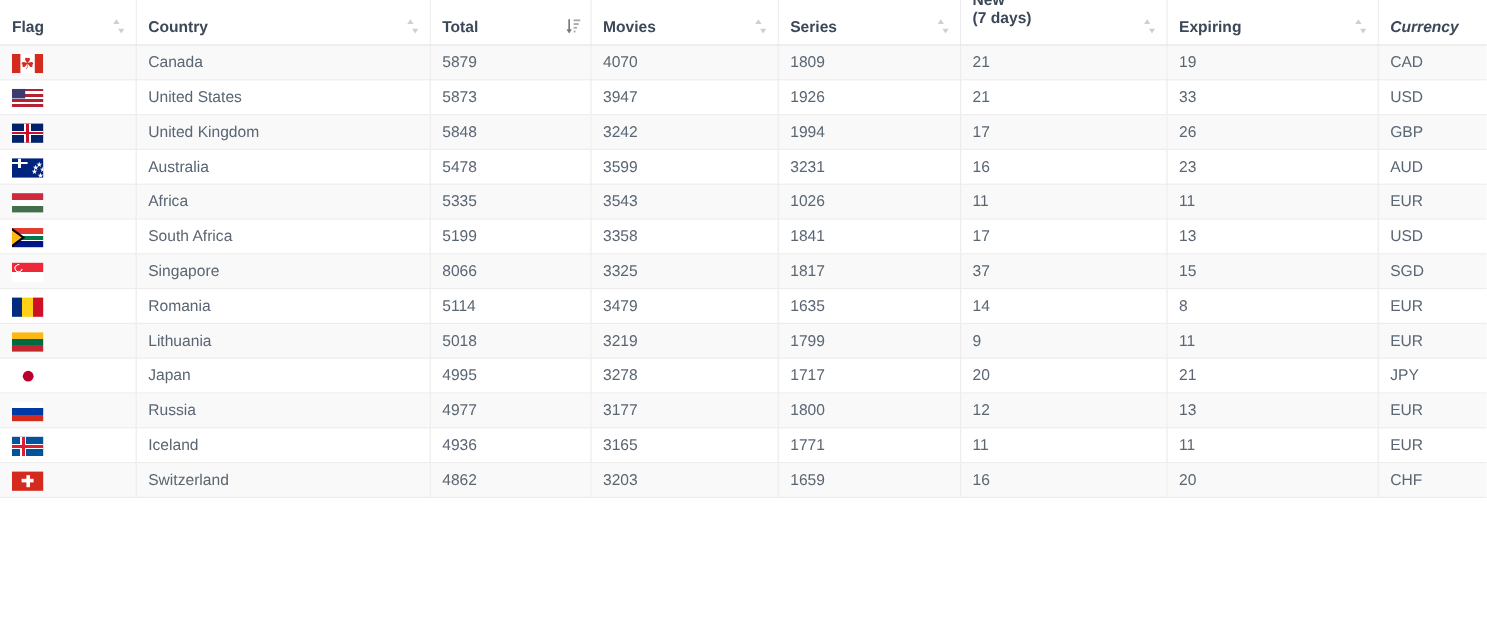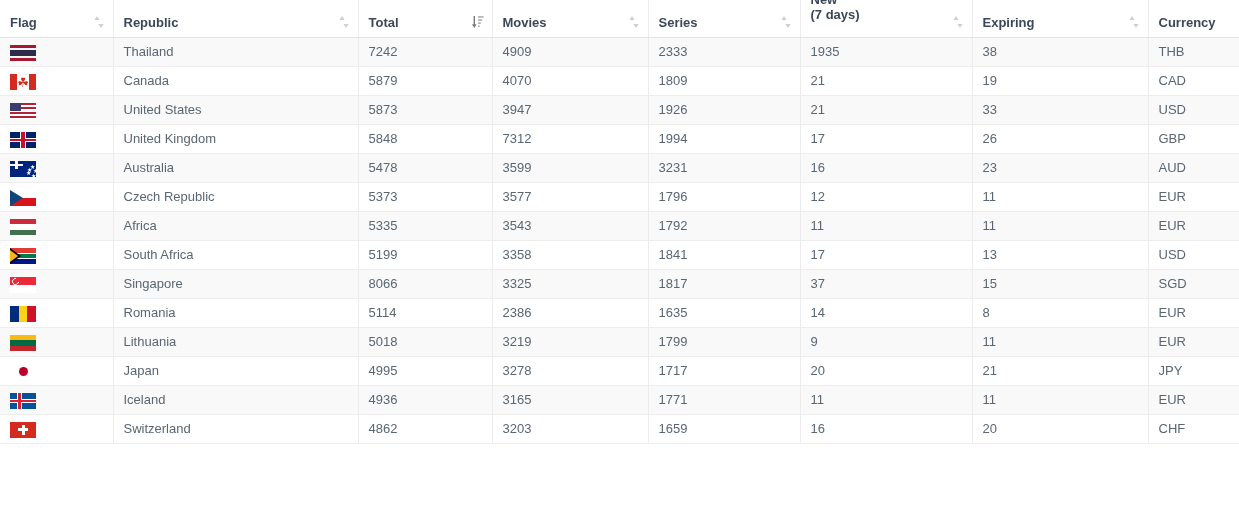--- a/index.html
+++ b/index.html
@@ -48,21 +48,21 @@
     font-size: 13px;
     text-align: left;
     vertical-align: bottom;
     padding: 0 10px 7px 10px;
     border-bottom: 1px solid #e3e3e3;
     border-right: 1px solid #ececec;
     position: relative;
     white-space: nowrap;
     box-sizing: border-box;
   }
-  thead th:last-child { border-right: none; }
+  thead th:last-child { border-right: none; font-style: italic; }
   thead th .th-inner {
     display: block;
     line-height: 15px;
   }
   
   thead th.th-new .th-inner {
     position: relative;
     top: -8px;
   }
   thead th.th-new .th-line1 { display: block; }
@@ -266,21 +266,21 @@
           <span class="th-inner">Flag</span>
           <span class="sort-icon">
             <svg width="12" height="14" viewBox="0 0 12 14" aria-hidden="true">
               <path d="M4 1 L6.6 5 L1.4 5 Z" fill="#cfcfcf"></path>
               <path d="M8 13 L10.6 9 L5.4 9 Z" fill="#cfcfcf"></path>
             </svg>
           </span>
         </th>
 
         <th class="th-country">
-          <span class="th-inner">Republic</span>
+          <span class="th-inner">Country</span>
           <span class="sort-icon">
             <svg width="12" height="14" viewBox="0 0 12 14" aria-hidden="true">
               <path d="M4 1 L6.6 5 L1.4 5 Z" fill="#cfcfcf"></path>
               <path d="M8 13 L10.6 9 L5.4 9 Z" fill="#cfcfcf"></path>
             </svg>
           </span>
         </th>
 
         <th class="th-total">
           <span class="th-inner">Total</span>
@@ -339,30 +339,20 @@
           </span>
         </th>
 
         <th class="th-currency">
           <span class="th-inner">Currency</span>
         </th>
 
       </tr>
     </thead>
     <tbody id="tbody">
-        <tr>
-          <td class="cell-flag"><span class="flag flag-th"></span></td>
-          <td>Thailand</td>
-          <td>7242</td>
-          <td>4909</td>
-          <td>2333</td>
-          <td>1935</td>
-          <td>38</td>
-          <td>THB</td>
-        </tr>
         <tr>
           <td class="cell-flag"><span class="flag flag-ca"><span class="maple">☘</span></span></td>
           <td>Canada</td>
           <td>5879</td>
           <td>4070</td>
           <td>1809</td>
           <td>21</td>
           <td>19</td>
           <td>CAD</td>
         </tr>
@@ -373,52 +363,42 @@
           <td>3947</td>
           <td>1926</td>
           <td>21</td>
           <td>33</td>
           <td>USD</td>
         </tr>
         <tr>
           <td class="cell-flag"><span class="flag flag-gb"></span></td>
           <td>United Kingdom</td>
           <td>5848</td>
-          <td>7312</td>
+          <td>3242</td>
           <td>1994</td>
           <td>17</td>
           <td>26</td>
           <td>GBP</td>
         </tr>
         <tr>
           <td class="cell-flag"><span class="flag flag-au"><span class="star" style="left: 16px; top: 9px;">★</span><span class="star" style="left: 20px; top: 3px;">★</span><span class="star" style="left: 21px; top: 12px;">★</span><span class="star" style="left: 17px; top: 6px;">★</span><span class="star" style="left: 23px; top: 7px;">★</span></span></td>
           <td>Australia</td>
           <td>5478</td>
           <td>3599</td>
           <td>3231</td>
           <td>16</td>
           <td>23</td>
           <td>AUD</td>
         </tr>
         <tr>
-          <td class="cell-flag"><span class="flag flag-cz"></span></td>
-          <td>Czech Republic</td>
-          <td>5373</td>
-          <td>3577</td>
-          <td>1796</td>
-          <td>12</td>
-          <td>11</td>
-          <td>EUR</td>
-        </tr>
-        <tr>
           <td class="cell-flag"><span class="flag flag-hu"></span></td>
           <td>Africa</td>
           <td>5335</td>
           <td>3543</td>
-          <td>1792</td>
+          <td>1026</td>
           <td>11</td>
           <td>11</td>
           <td>EUR</td>
         </tr>
         <tr>
           <td class="cell-flag"><span class="flag flag-za"></span></td>
           <td>South Africa</td>
           <td>5199</td>
           <td>3358</td>
           <td>1841</td>
@@ -433,21 +413,21 @@
           <td>3325</td>
           <td>1817</td>
           <td>37</td>
           <td>15</td>
           <td>SGD</td>
         </tr>
         <tr>
           <td class="cell-flag"><span class="flag flag-ro"></span></td>
           <td>Romania</td>
           <td>5114</td>
-          <td>2386</td>
+          <td>3479</td>
           <td>1635</td>
           <td>14</td>
           <td>8</td>
           <td>EUR</td>
         </tr>
         <tr>
           <td class="cell-flag"><span class="flag flag-lt"></span></td>
           <td>Lithuania</td>
           <td>5018</td>
           <td>3219</td>
@@ -460,20 +440,30 @@
           <td class="cell-flag"><span class="flag flag-jp"></span></td>
           <td>Japan</td>
           <td>4995</td>
           <td>3278</td>
           <td>1717</td>
           <td>20</td>
           <td>21</td>
           <td>JPY</td>
         </tr>
         <tr>
+          <td class="cell-flag"><span class="flag flag-ru"></span></td>
+          <td>Russia</td>
+          <td>4977</td>
+          <td>3177</td>
+          <td>1800</td>
+          <td>12</td>
+          <td>13</td>
+          <td>EUR</td>
+        </tr>
+        <tr>
           <td class="cell-flag"><span class="flag flag-is"></span></td>
           <td>Iceland</td>
           <td>4936</td>
           <td>3165</td>
           <td>1771</td>
           <td>11</td>
           <td>11</td>
           <td>EUR</td>
         </tr>
         <tr>

